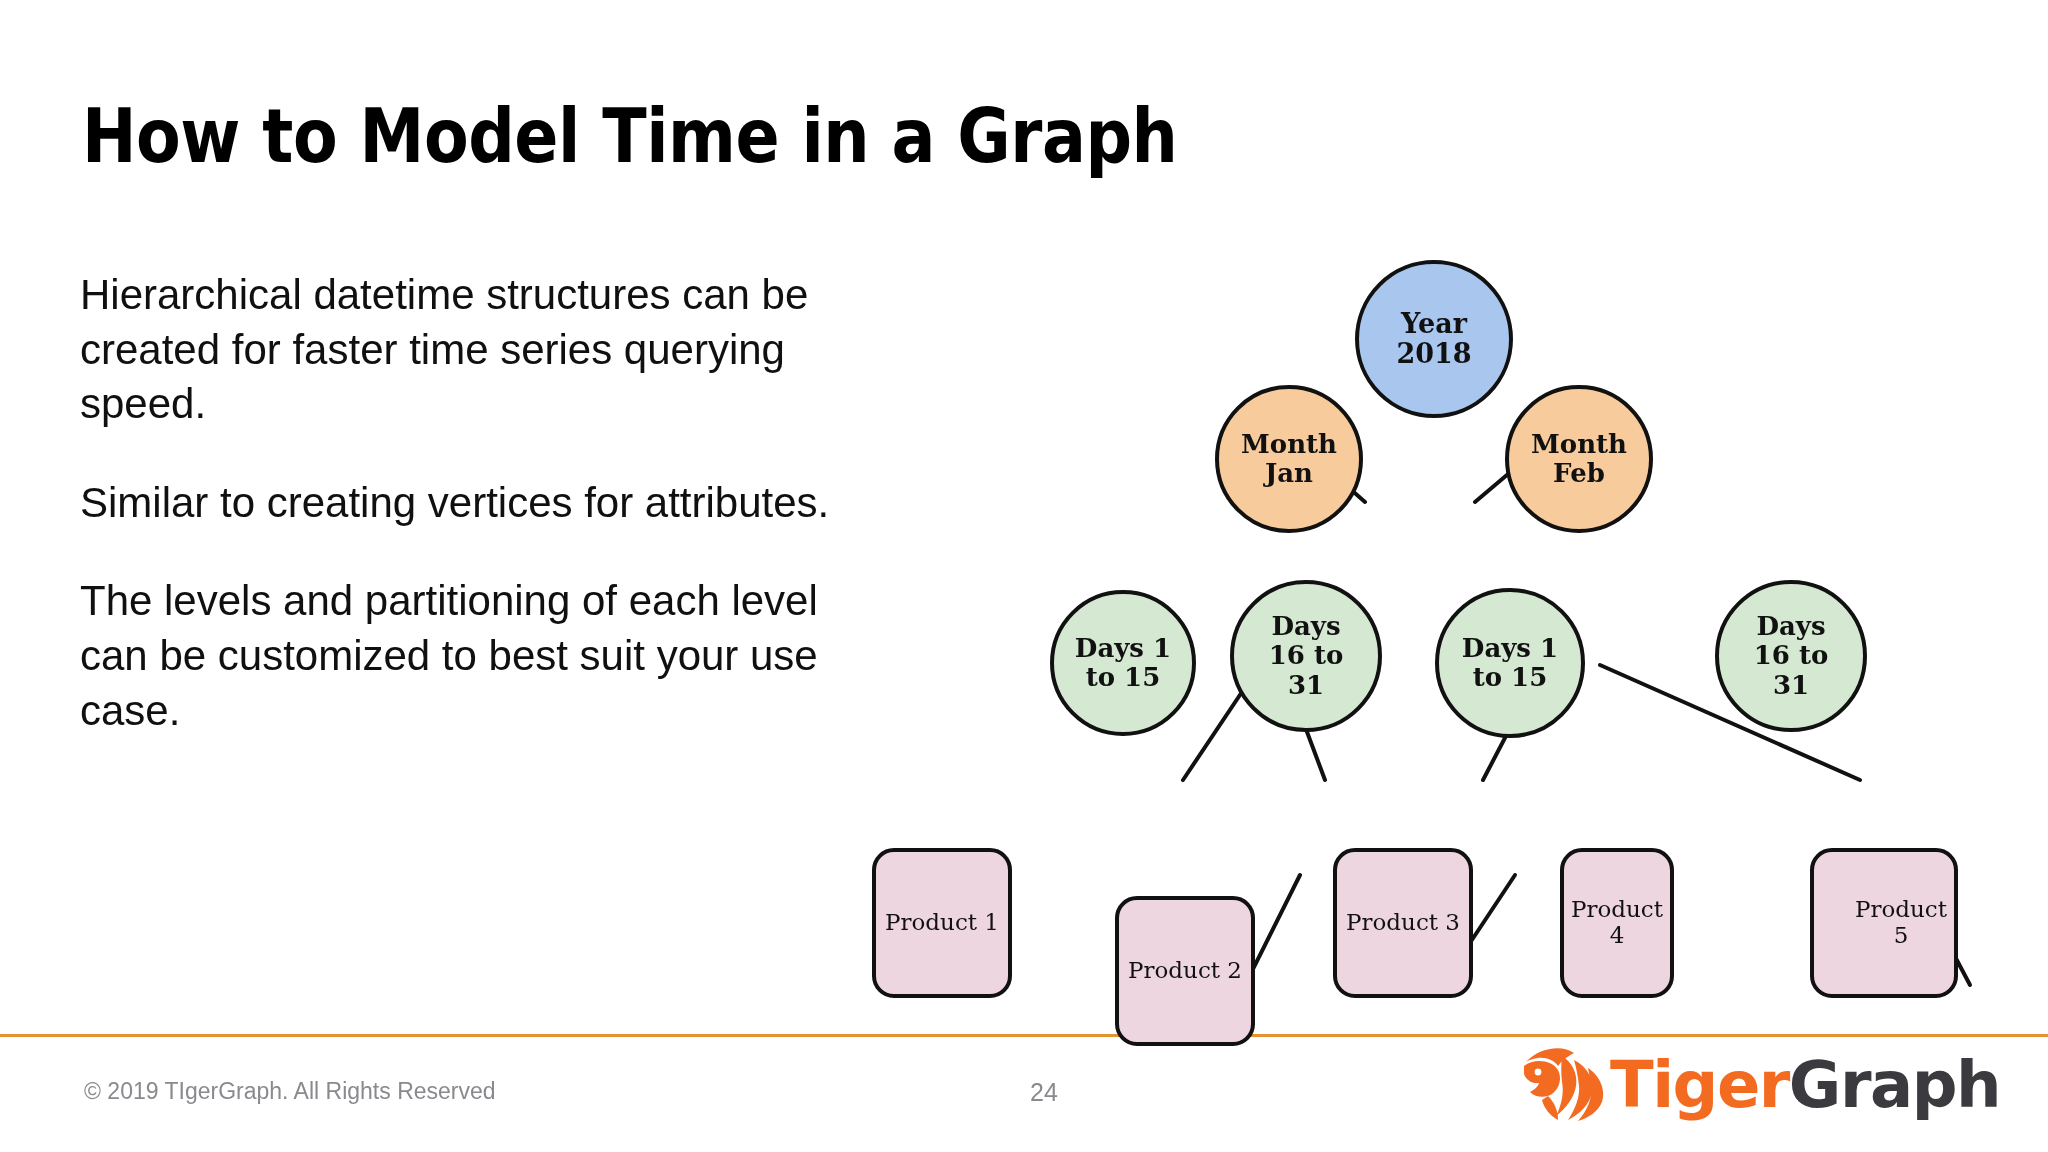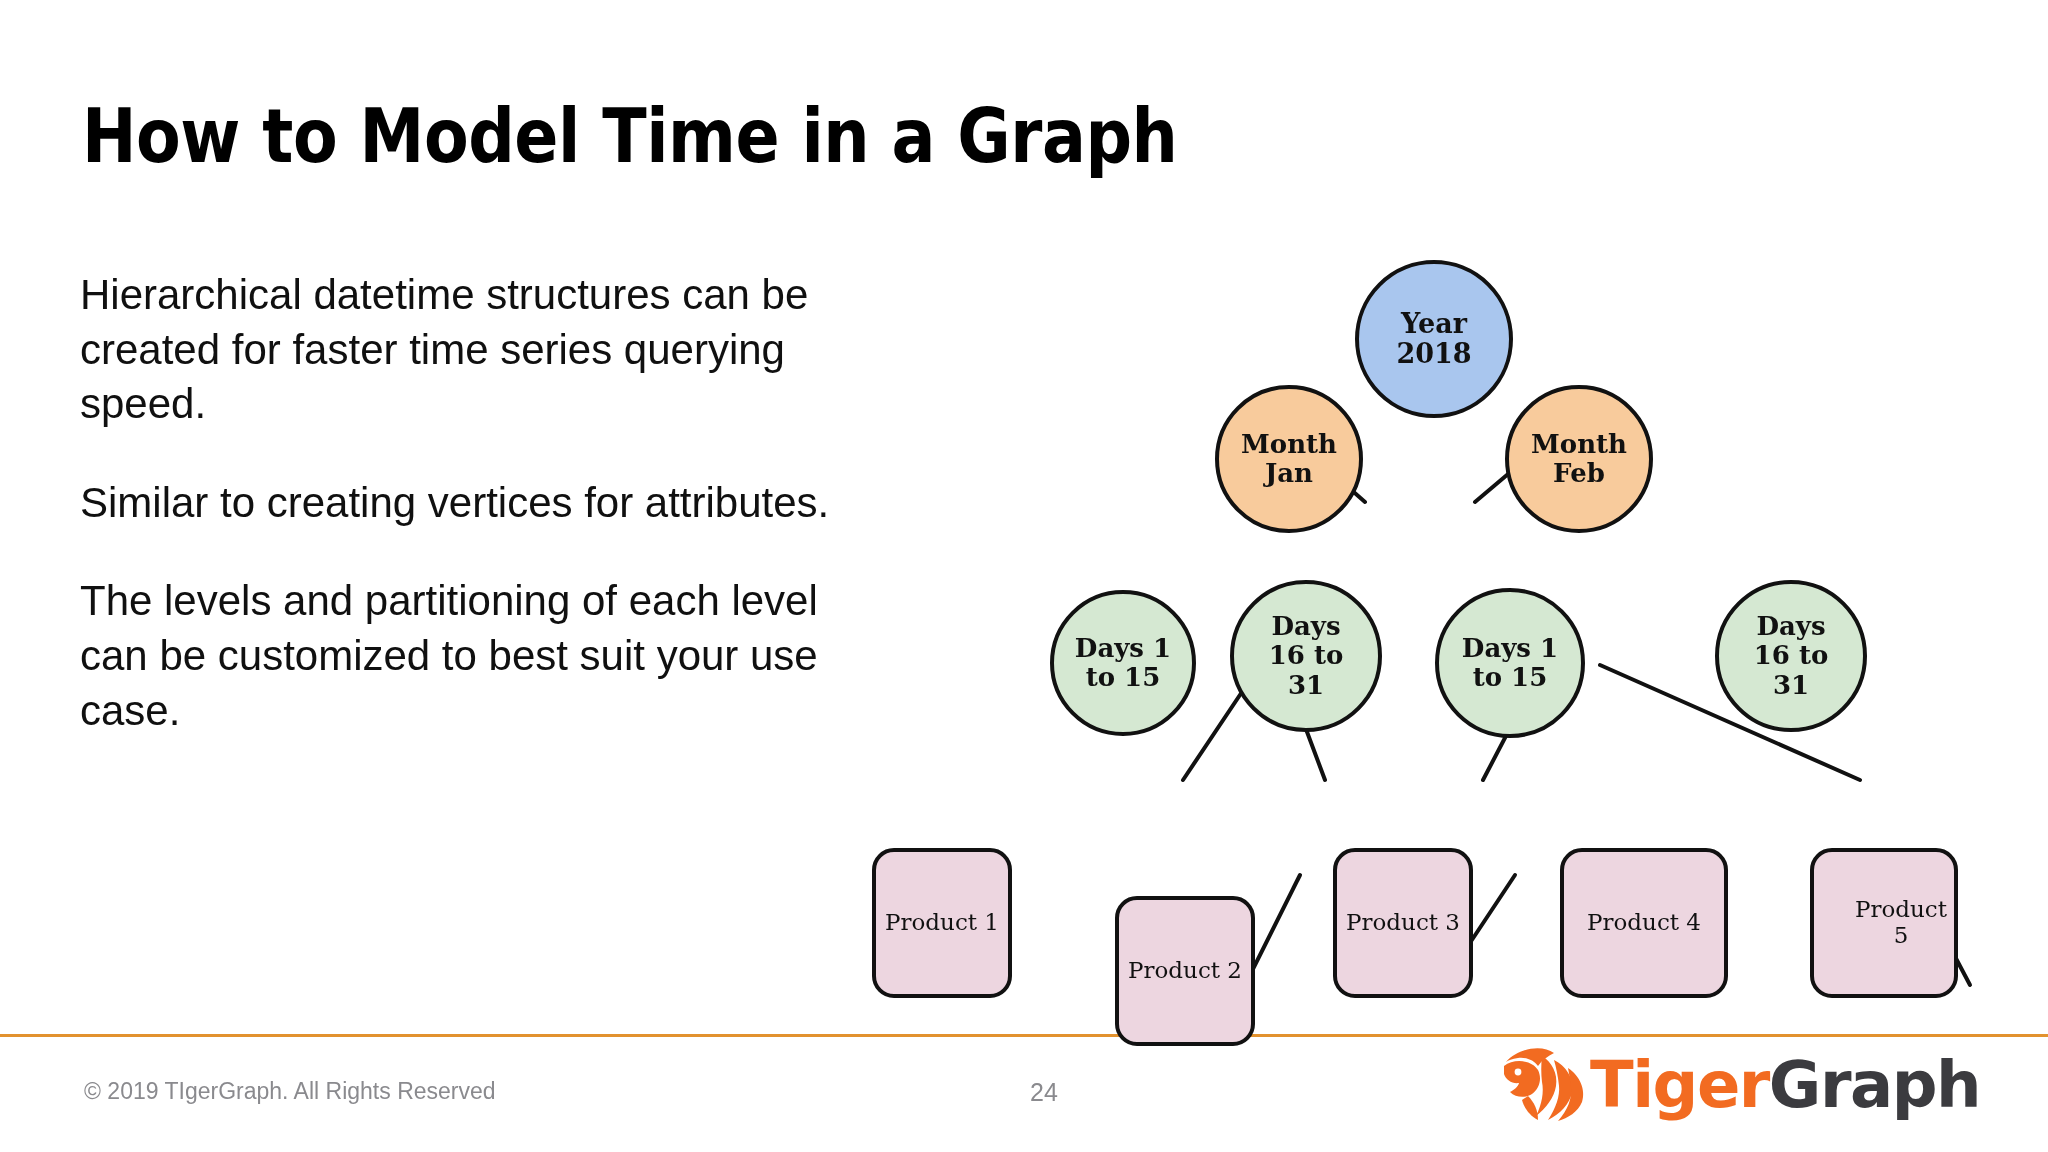--- a/index.html
+++ b/index.html
@@ -125,21 +125,21 @@
   #footer-pagenum {
     position: absolute;
     left: 1030px;
     top: 1078px;
     font-family: "Liberation Sans", sans-serif;
     font-size: 25px;
     color: #8A8A8E;
   }
   #brand-logo {
     position: absolute;
-    right: 68px;
+    right: 48px;
     top: 1046px;
     display: flex;
     align-items: center;
     gap: 0;
   }
   #brand-wordmark {
     font-family: "DejaVu Sans", sans-serif;
     font-weight: 700;
     font-size: 64px;
     letter-spacing: -1.5px;
@@ -204,21 +204,21 @@
     <div class="node node-days" style="left:575px; top:308px; width:150px; height:150px;">Days 1<br>to 15</div>
 
     <div class="node node-days" style="left:855px; top:300px; width:152px; height:152px;">Days<br>16 to<br>31</div>
 
     <div class="node node-product" style="left:12px; top:568px; width:140px; height:150px;">Product 1</div>
 
     <div class="node node-product" style="left:255px; top:568px; width:140px; height:150px;margin-top:48px;">Product 2</div>
 
     <div class="node node-product" style="left:473px; top:568px; width:140px; height:150px;">Product 3</div>
 
-    <div class="node node-product" style="left:700px; top:568px; width:168px; height:150px;">Product 4</div>
+    <div class="node node-product" style="left:700px; top:568px; width:114px; height:150px;">Product 4</div>
 
     <div class="node node-product" style="left:950px; top:568px; width:148px; height:150px;padding-left:34px;">Product 5</div>
 
   </div>
 
   <div id="footer-rule"></div>
 
   <div id="footer-copyright">© 2019 TIgerGraph. All Rights Reserved</div>
 
   <div id="footer-pagenum">24</div>

